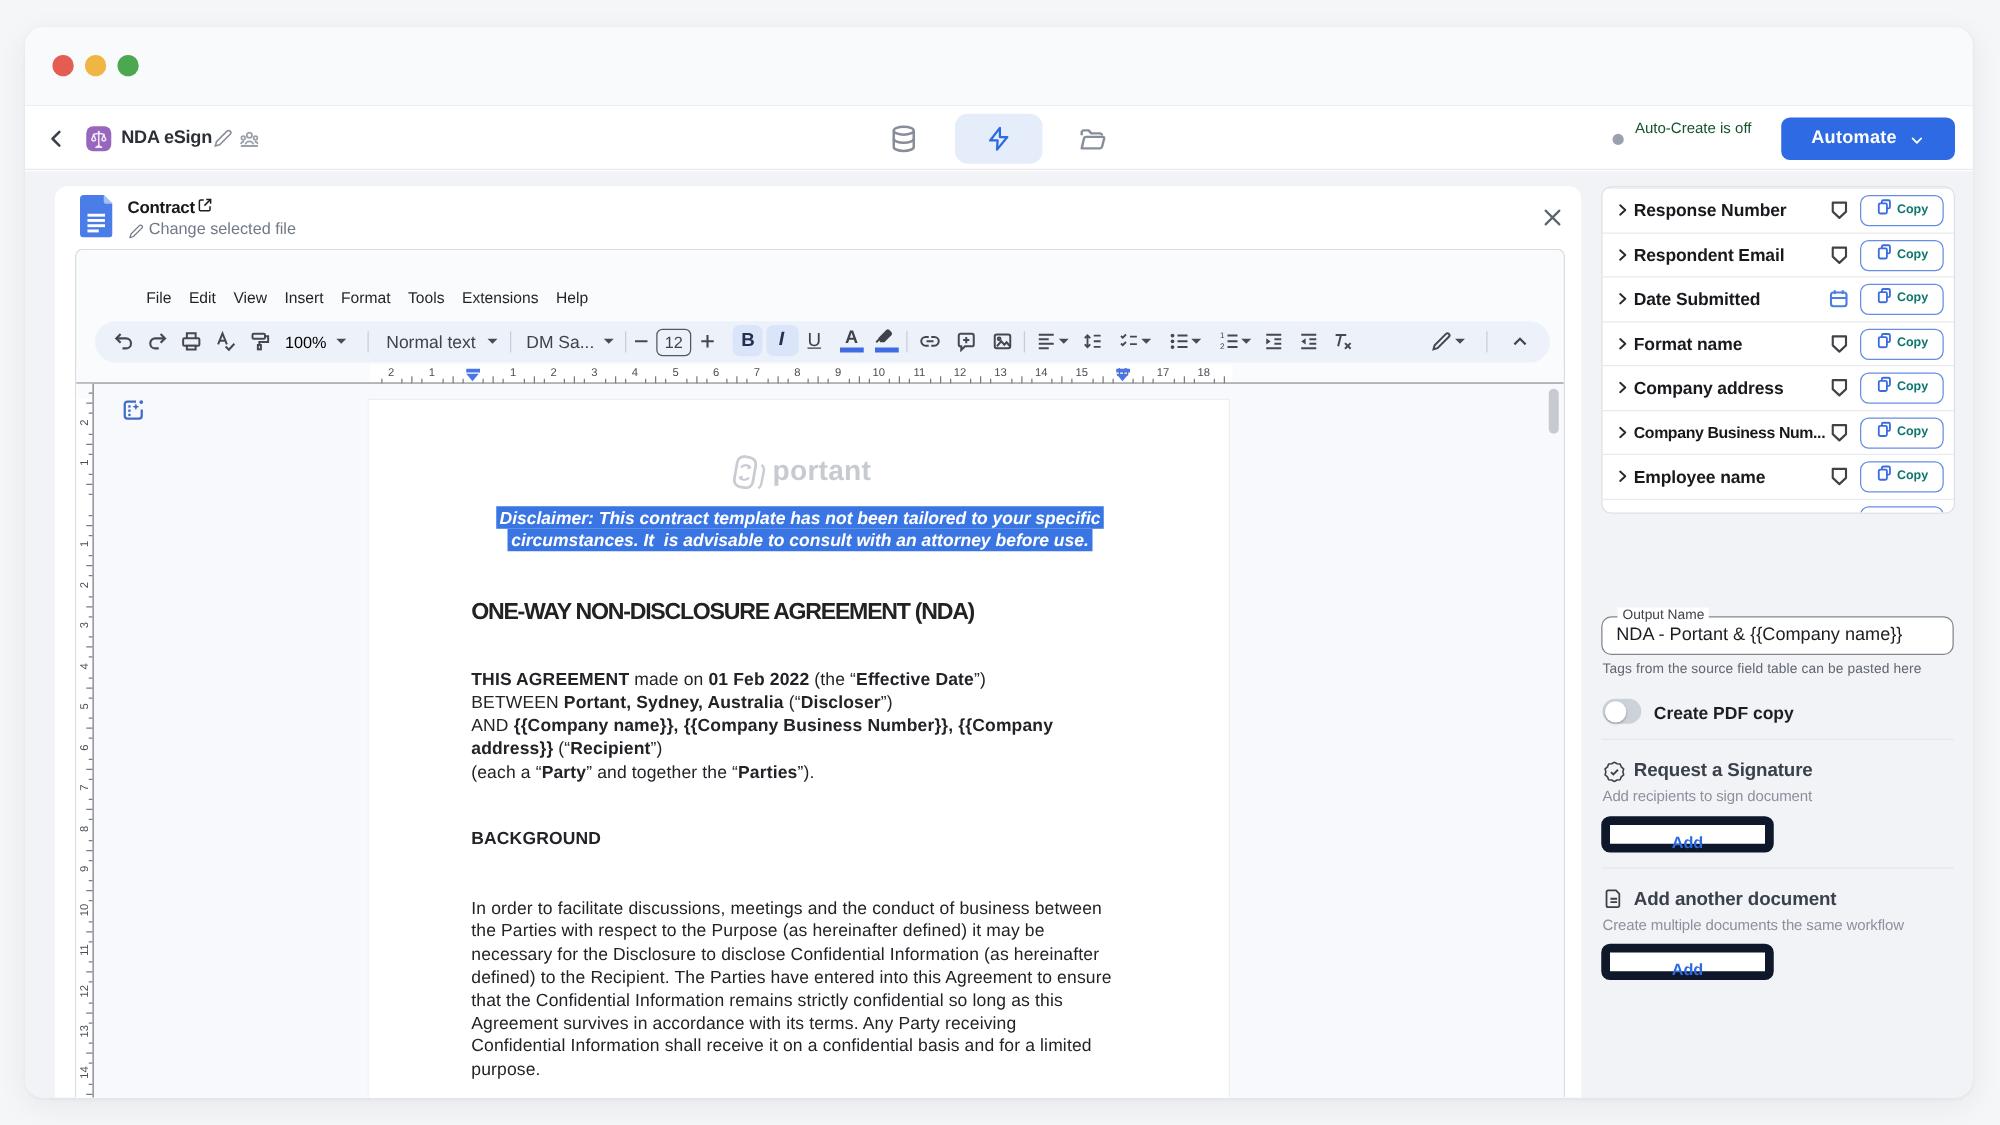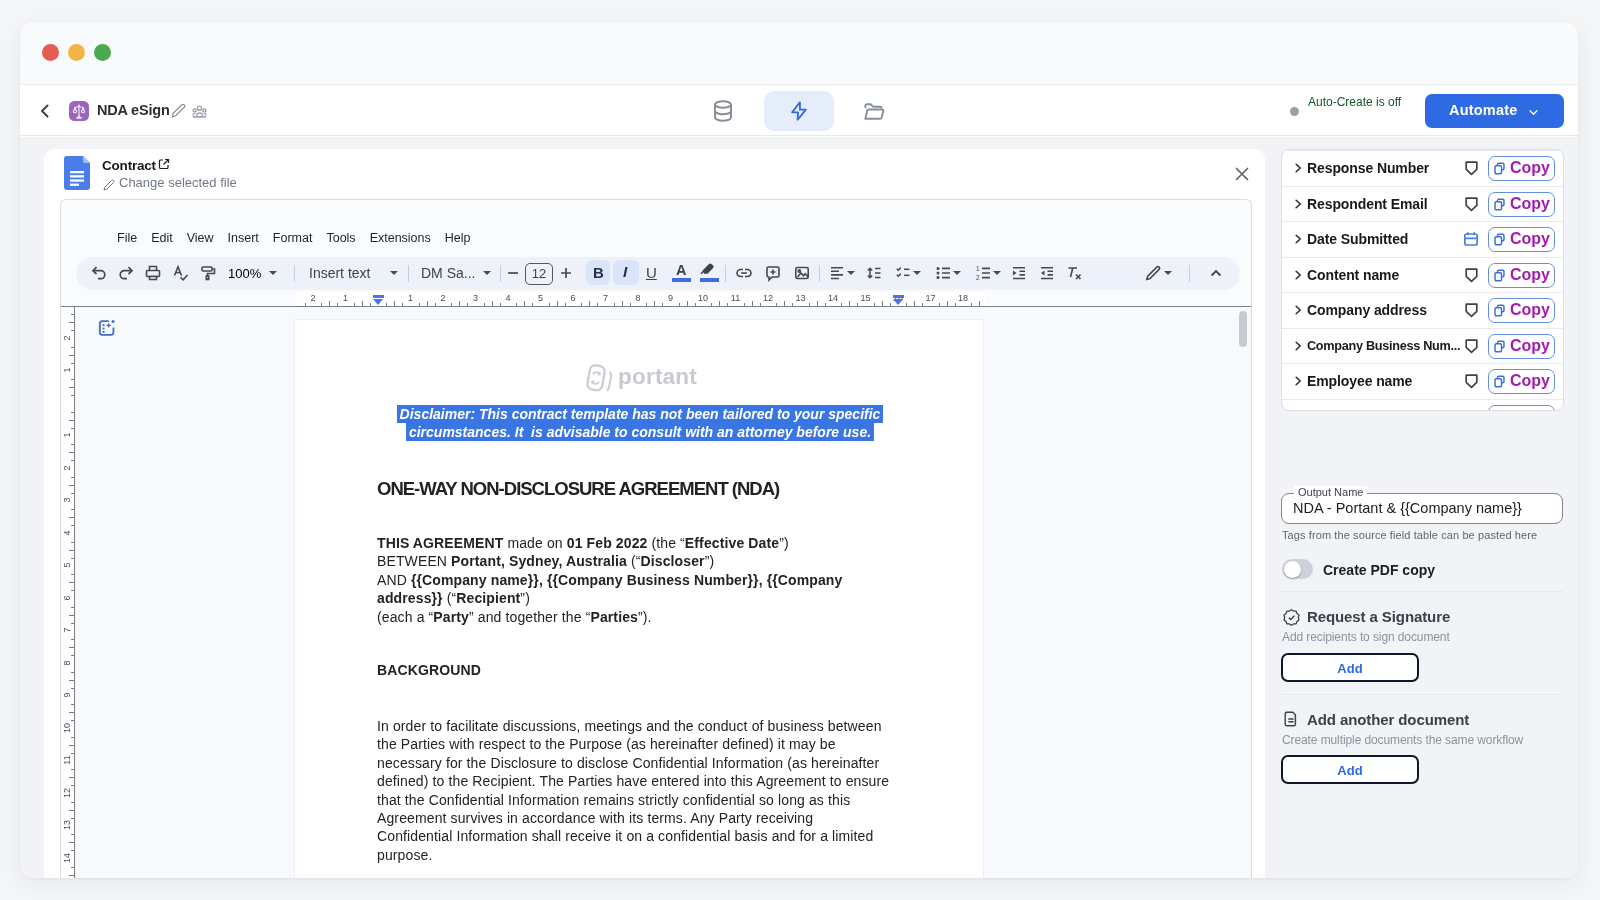--- a/index.html
+++ b/index.html
@@ -24,23 +24,23 @@
   #vruler { position:absolute; left:0; top:107px; width:14px; height:572px; background:#f9fbfd; }
   .vnum { position:absolute; left:0px; font-size:9px; color:#4b4e52; transform:rotate(-90deg); width:12px; text-align:center; }
   #page { position:absolute; left:233px; top:119px; width:690px; height:560px; background:#fff; border:1px solid #edeff3; border-bottom:none; }
   
   #sidebar { position:absolute; left:1261px; top:0; width:297px; height:741px; }
   #fieldcard { position:absolute; left:0px; top:12px; width:283px; background:#fff; border:1px solid #dcdfe4; border-radius:8px; overflow:hidden; }
   .frow { position:relative; height:35.5px; border-top:1px solid #e8eaed; }
   .flabel { position:absolute; left:25px; top:50%; transform:translateY(-50%); font-size:14px; font-weight:bold; color:#17191d; letter-spacing:-0.1px; }
   .fchev { position:absolute; left:10px; top:50%; transform:translateY(-50%); }
   .ficon { position:absolute; left:181px; top:50%; transform:translateY(-50%); }
-  .copybtn { position:absolute; right:8px; top:5px; width:67px; height:25px; border:1.5px solid #658ee2; border-radius:7px; background:#fff; color:#a21caf; font-size:16px; font-weight:bold; text-align:center; line-height:22px; }
+  .copybtn { position:absolute; right:8px; top:5px; width:67px; height:25px; border:1.5px solid #658ee2; border-radius:7px; background:#fff; color:#0f766e; font-size:10px; font-weight:bold; text-align:center; line-height:22px; }
   .copybtn svg { vertical-align:-2px; margin-right:4px; }
-  .addbtn { position:absolute; left:0; width:138px; height:29px; border:2px solid #0f172a; border-radius:7px; background:#fff; color:#2e6be3; font-size:13px; font-weight:bold; text-align:center; line-height:27px; }
+  .addbtn { position:absolute; left:0; width:138px; height:29px; border:7px solid #0f172a; border-radius:7px; background:#fff; color:#2e6be3; font-size:13px; font-weight:bold; text-align:center; line-height:27px; }
   .sgray { position:absolute; left:1px; font-size:12px; color:#8b929d; letter-spacing:-0.1px; }
   .shead { position:absolute; left:48px; font-size:15px; font-weight:bold; color:#3a414b; letter-spacing:-0.1px; }
 </style>
 </head>
 <body>
 <div id="window">
   <div id="titlebar">
     <div class="dot" style="left:22px; background:#e45c52;"></div>
     <div class="dot" style="left:47.5px; background:#efb643;"></div>
     <div class="dot" style="left:73.5px; background:#4ca84e;"></div>
@@ -149,21 +149,21 @@
               <path d="M9.5 13.2 l2.6 2.6 L16.5 11"></path>
             </svg>
           <svg class="ticon" style="left:123px;" viewBox="0 0 18 18" fill="none" stroke="#45494f" stroke-width="1.6">
               <rect x="3" y="3" width="10" height="4" rx="1"></rect>
               <path d="M13 5 h2.5 v4.5 H8.5 V12"></path>
               <rect x="7.3" y="12" width="2.4" height="3.5"></rect>
             </svg>
           <div class="abs" style="left:152px;top:8.5px;font-size:13px;color:#000000;">100%</div>
           <div class="caret" style="left:193px;"></div>
           <div class="tsep" style="left:218px;"></div>
-          <div class="abs" style="left:233px;top:7.5px;font-size:14px;color:#3f434a;">Insert text</div>
+          <div class="abs" style="left:233px;top:7.5px;font-size:14px;color:#3f434a;">Normal text</div>
           <div class="caret" style="left:314px;"></div>
           <div class="tsep" style="left:332px;"></div>
           <div class="abs" style="left:345px;top:7.5px;font-size:14px;color:#3f434a;">DM Sa...</div>
           <div class="caret" style="left:407px;"></div>
           <div class="tsep" style="left:424px;"></div>
           <svg class="ticon" style="left:428px;" viewBox="0 0 18 18">
               <path d="M4 9h10" stroke="#45494f" stroke-width="1.7"></path>
             </svg>
           <div class="abs" style="left:449px;top:5.5px;width:28px;height:22px;border:1.4px solid #54585e;border-radius:5px;font-size:13px;color:#3f434a;text-align:center;line-height:20px;">12</div>
           <svg class="ticon" style="left:481px;" viewBox="0 0 18 18">
@@ -498,21 +498,21 @@
             </svg>
             <div class="copybtn"><svg width="13" height="13" viewBox="0 0 16 16" fill="none" stroke="#3b6de0" stroke-width="1.8">
                 <path d="M5.5 4.5 V3 a1.5 1.5 0 0 1 1.5-1.5 h5 A1.5 1.5 0 0 1 13.5 3 v5 a1.5 1.5 0 0 1 -1.5 1.5 h-1.5"></path>
                 <rect x="2.5" y="4.5" width="8" height="10" rx="1.5"></rect>
               </svg>Copy</div>
           </div>
           <div class="frow">
             <svg class="fchev" width="12" height="12" viewBox="0 0 16 16">
               <path d="M5.5 3 L11 8 L5.5 13" fill="none" stroke="#26282c" stroke-width="2" stroke-linecap="round" stroke-linejoin="round"></path>
             </svg>
-            <span class="flabel">Content name</span>
+            <span class="flabel">Format name</span>
             <svg class="ficon" width="17" height="17" viewBox="0 0 17 17">
               <path d="M3.2 2.6 h10.6 v7.2 L8.5 14.8 L3.2 9.8 z" fill="none" stroke="#3f4348" stroke-width="1.7" stroke-linejoin="round"></path>
             </svg>
             <div class="copybtn"><svg width="13" height="13" viewBox="0 0 16 16" fill="none" stroke="#3b6de0" stroke-width="1.8">
                 <path d="M5.5 4.5 V3 a1.5 1.5 0 0 1 1.5-1.5 h5 A1.5 1.5 0 0 1 13.5 3 v5 a1.5 1.5 0 0 1 -1.5 1.5 h-1.5"></path>
                 <rect x="2.5" y="4.5" width="8" height="10" rx="1.5"></rect>
               </svg>Copy</div>
           </div>
           <div class="frow">
             <svg class="fchev" width="12" height="12" viewBox="0 0 16 16">

